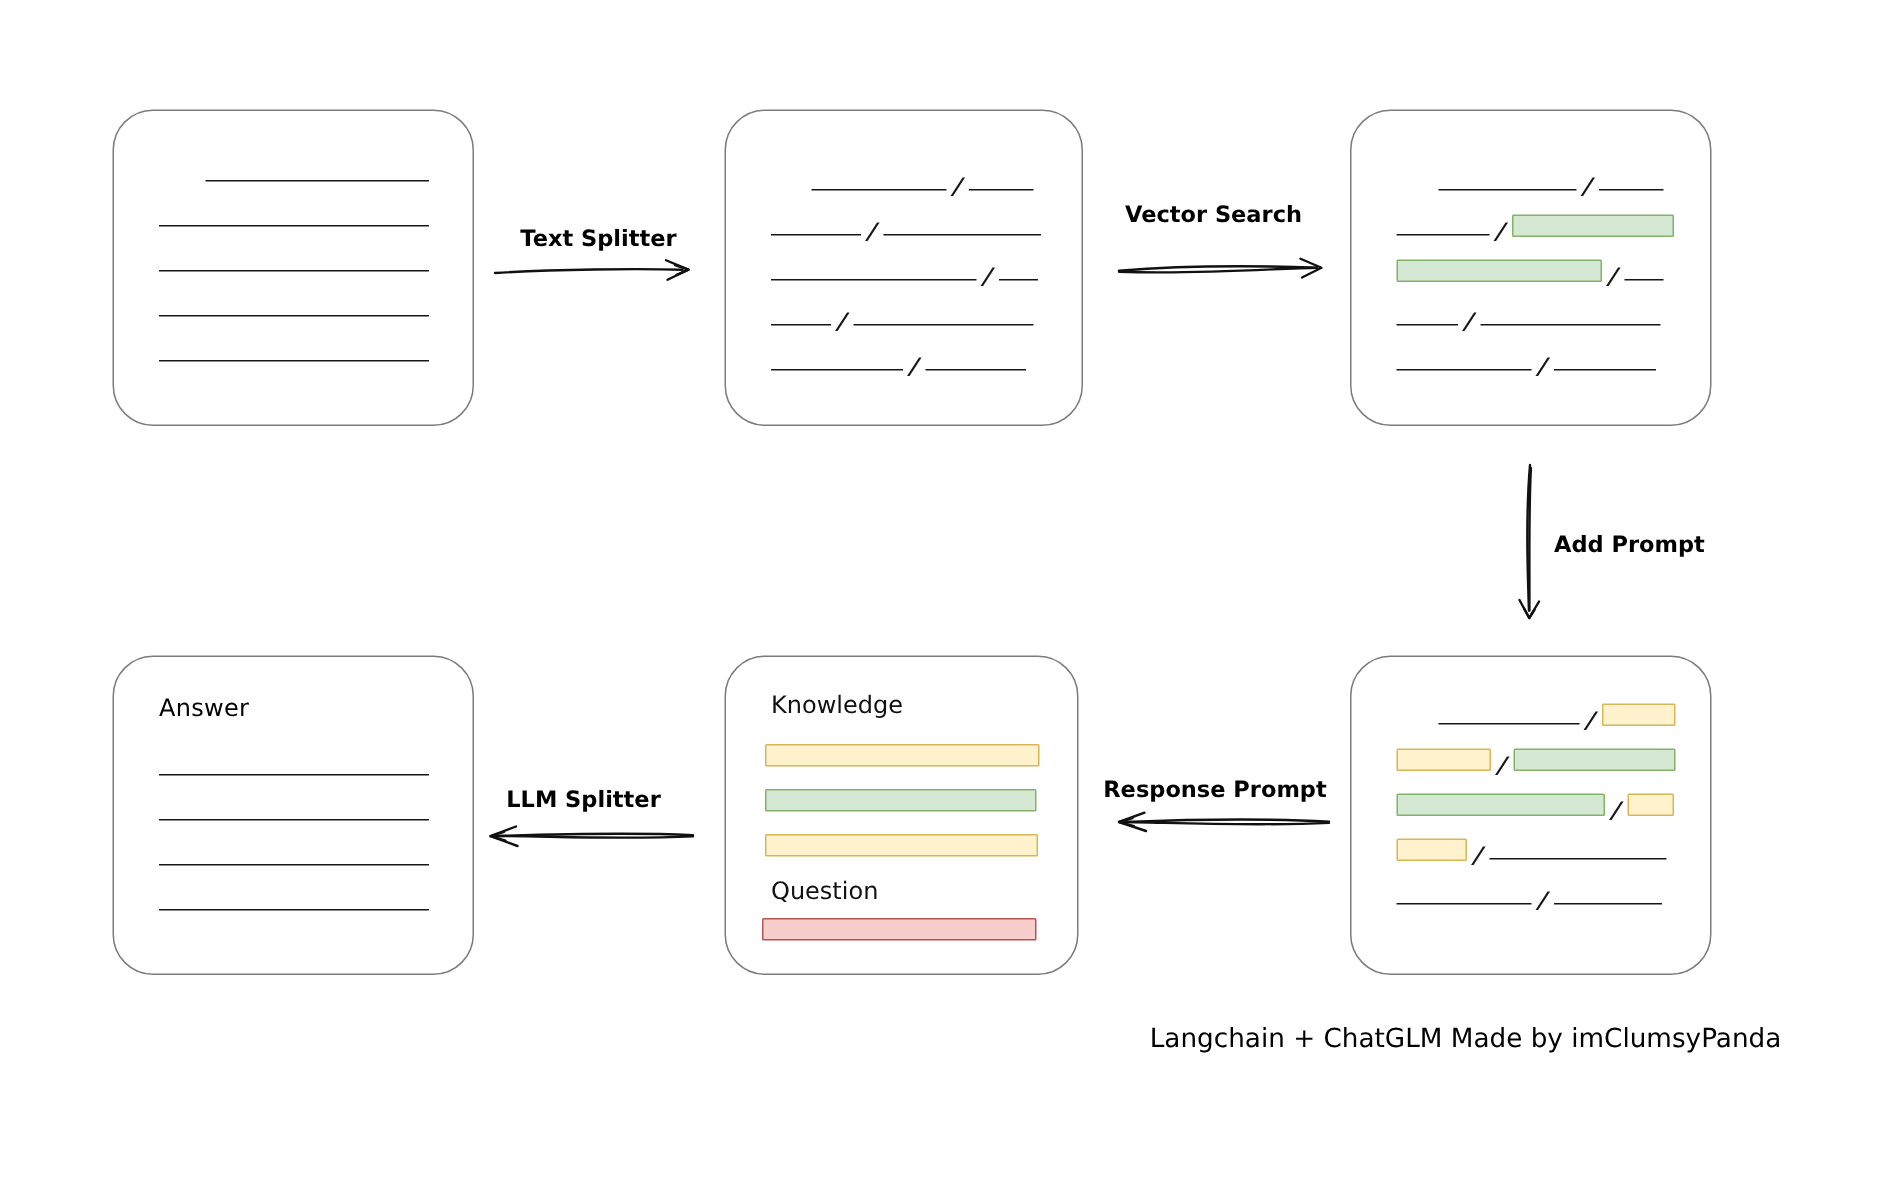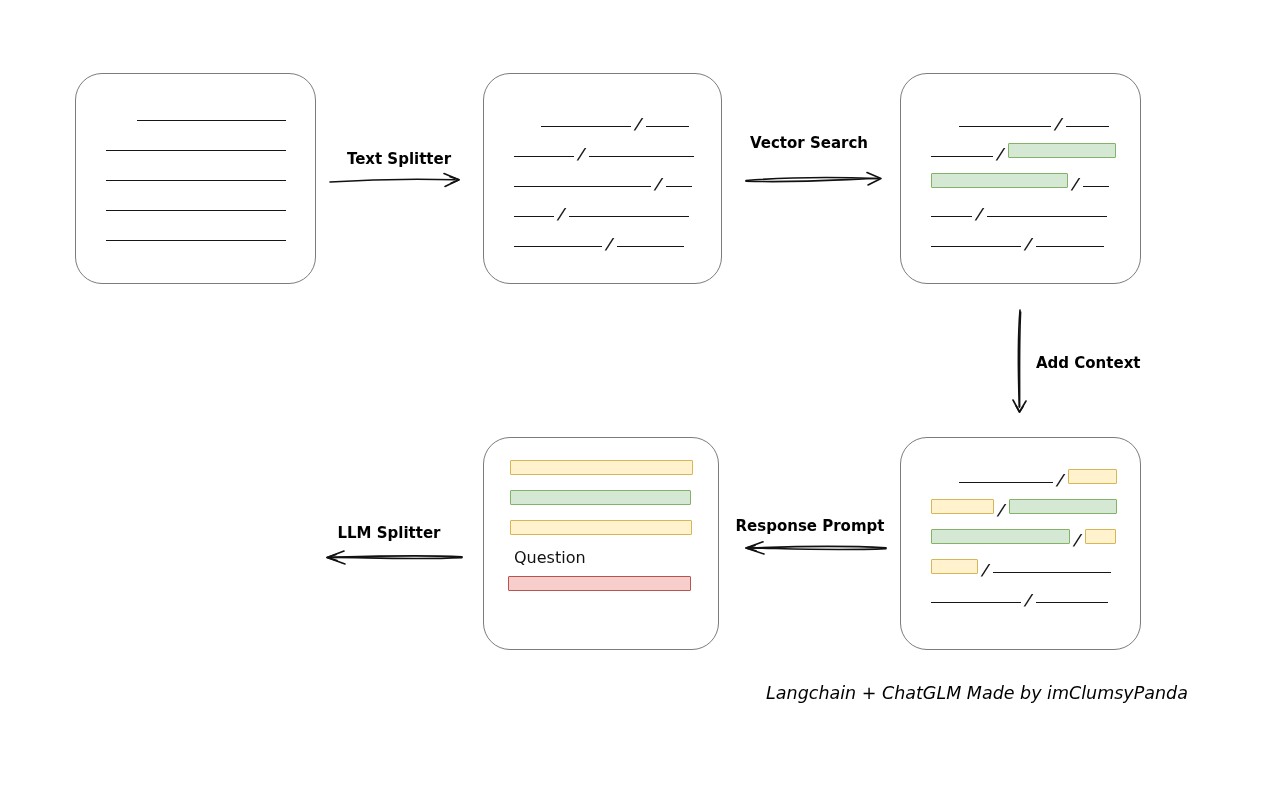--- a/index.html
+++ b/index.html
@@ -91,21 +91,20 @@
   .credit {
     position: absolute;
     left: 757px;
     top: 683px;
     width: 440px;
     text-align: center;
     font-size: 17.5px;
     font-weight: 500;
     color: #000000;
     white-space: nowrap;
-    font-style: italic;
   }
 </style>
 </head>
 <body>
 
 <div class="canvas">
 
   <div class="sketch-box" style="left:75px; top:73px; width:241px; height:211px">
     <div class="rows" style="padding-top:18px">
         <div class="seg-row" style="padding-left: 31px;">
@@ -179,23 +178,41 @@
           <div class="seg seg-line" style="width: 120px;"></div>
         </div>
         <div class="seg-row">
           <div class="seg seg-line" style="width: 90px;"></div>
           <span class="slash">/</span>
           <div class="seg seg-line" style="width: 68px;"></div>
         </div>
       </div>
   </div>
 
+  <div class="sketch-box" style="left:75px; top:437px; width:241px; height:213px">
+    <div class="box-title" style="left:30px; top:24px">Answer</div>
+    <div class="rows" style="padding-top:50px">
+        <div class="seg-row">
+          <div class="seg seg-line" style="width: 180px;"></div>
+        </div>
+        <div class="seg-row">
+          <div class="seg seg-line" style="width: 180px;"></div>
+        </div>
+        <div class="seg-row">
+          <div class="seg seg-line" style="width: 180px;"></div>
+        </div>
+        <div class="seg-row">
+          <div class="seg seg-line" style="width: 180px;"></div>
+        </div>
+      </div>
+  </div>
 
   <div class="sketch-box" style="left:483px; top:437px; width:236px; height:213px">
     <div class="prompt-content">
+      <div class="p-title">Knowledge</div>
       <div>
           <div class="bar bar-yellow" style="width: 183px;"></div>
           <div class="bar bar-green" style="width: 181px;"></div>
           <div class="bar bar-yellow" style="width: 182px;"></div>
         </div>
       <div class="p-title question">Question</div>
       <div>
           <div class="bar bar-red" style="width: 183px;"></div>
         </div>
     </div>
@@ -238,21 +255,21 @@
     <path d="M122,7.8 L131,10.8 L123,14.2"></path>
   </svg>
 
   <div class="arrow-label" style="left:739px; top:134px; width:140px">Vector Search</div>
   <svg class="arrow-svg" style="left:744px; top:168px" width="146" height="22" viewBox="0 0 146 22">
     <path d="M2,12.5 C55,8.2 106,9.5 134,10.5"></path>
     <path d="M2,13.2 C60,15 108,10.8 134,10.5"></path>
     <path d="M123,4.5 L137,10.5 L124,17"></path>
   </svg>
 
-  <div class="arrow-label" style="left:1036px; top:354px; width:120px; text-align:left">Add Context</div>
+  <div class="arrow-label" style="left:1036px; top:354px; width:120px; text-align:left">Add Prompt</div>
   <svg class="arrow-svg" style="left:1008px; top:308px" width="26" height="114" viewBox="0 0 26 114">
     <path d="M12,2 C9.2,35 10.3,70 11.3,99"></path>
     <path d="M12.6,4 C11,36 11.8,72 11.6,99"></path>
     <path d="M5,92 L11.5,104 L18,93"></path>
     <path d="M8.2,98 L11.5,104 L15,98.5"></path>
   </svg>
 
   <div class="arrow-label" style="left:734px; top:517px; width:152px">Response Prompt</div>
   <svg class="arrow-svg" style="left:736px; top:538px" width="152" height="22" viewBox="0 0 152 22">
     <path d="M150,9.8 C100,7 45,8.8 14,10"></path>

